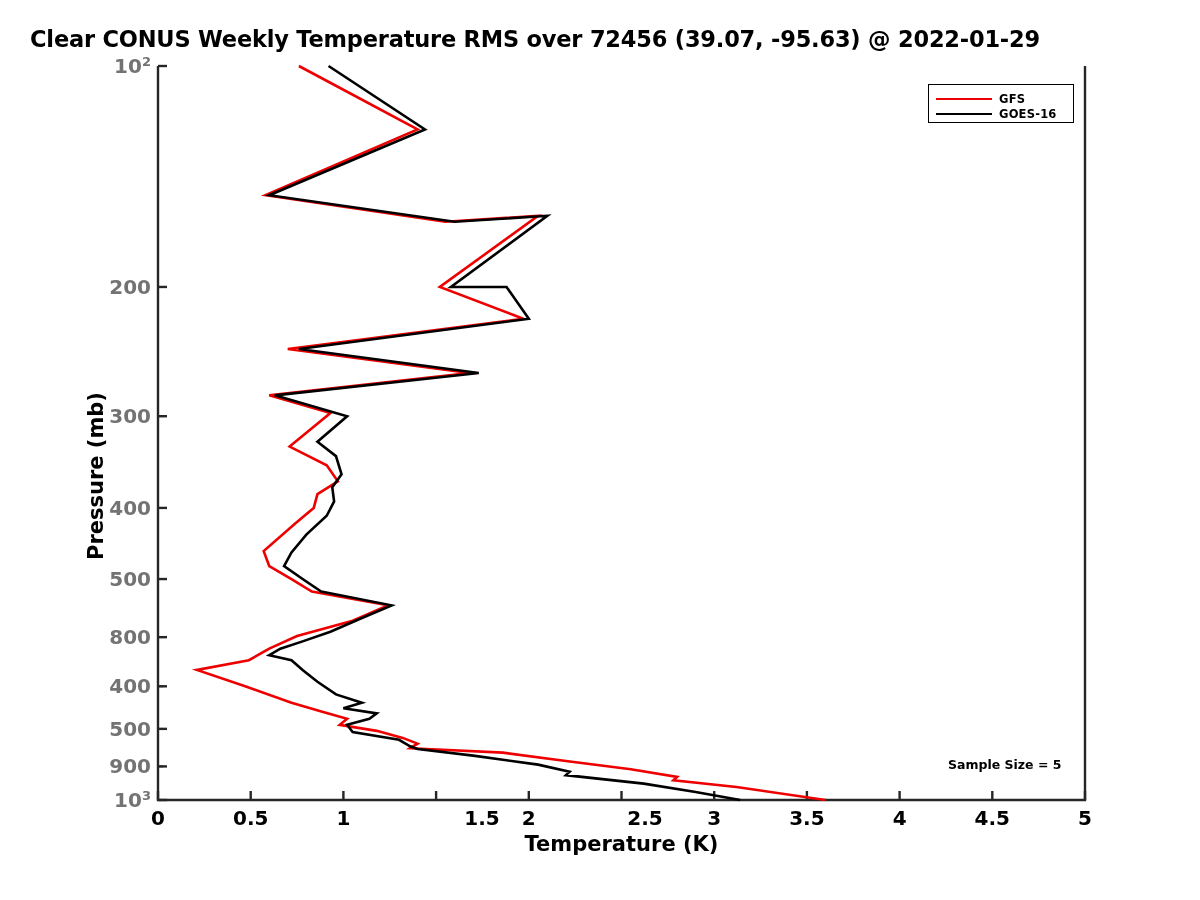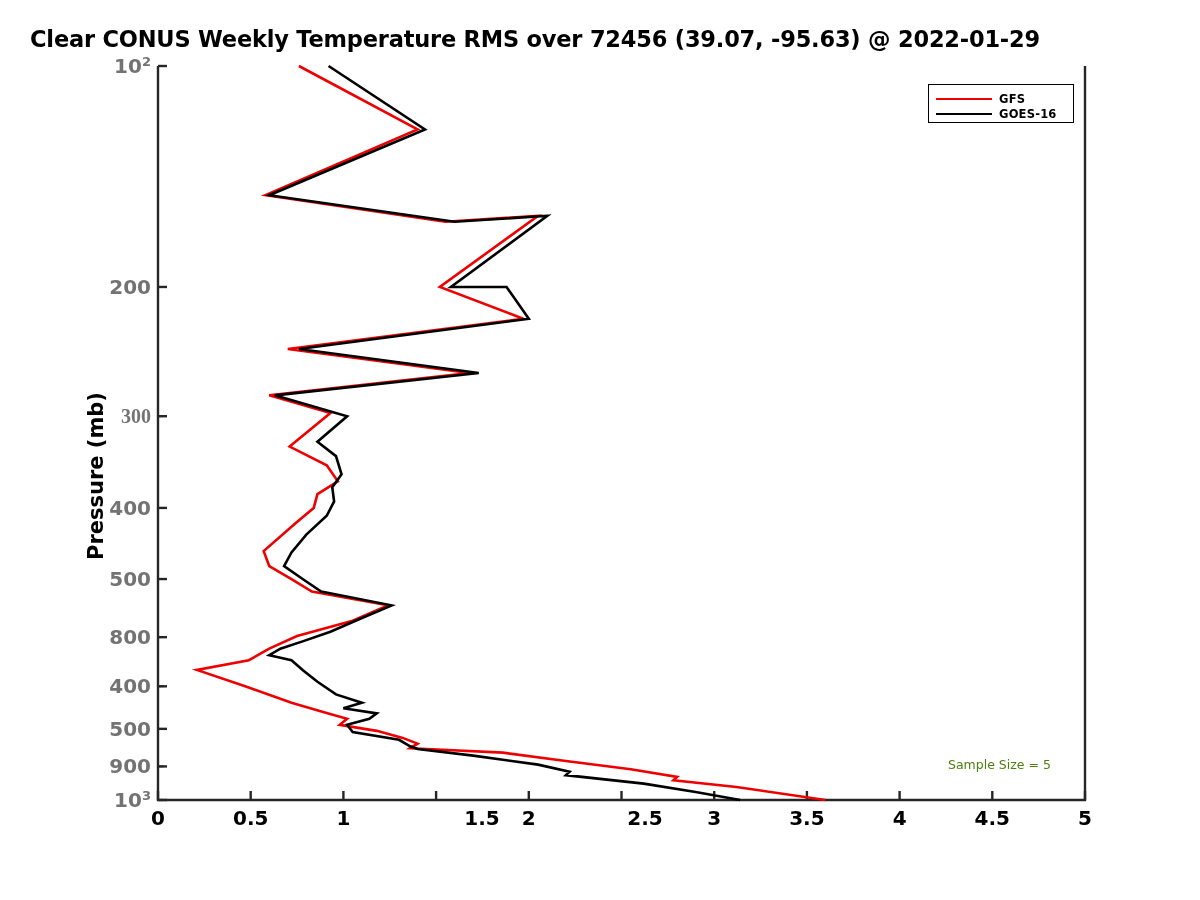--- a/index.html
+++ b/index.html
@@ -37,50 +37,51 @@
     border:1.6px solid #000;background:#fff;box-sizing:border-box;
   }
   .legend-row{
     position:absolute;left:0;top:0;width:100%;height:19px;
     display:flex;align-items:center;
   }
   .legend-swatch{display:block;width:56px;height:0;margin-left:7px;margin-right:7px;}
   .legend-text{font-size:11.5px;font-weight:bold;color:#000;letter-spacing:0.2px;}
   #sample-size{
     position:absolute;left:948px;top:757px;
-    font-size:12.5px;font-weight:normal;color:#4d7c0f;white-space:nowrap;
+    font-size:12.5px;font-weight:bold;color:#000000;white-space:nowrap;
   }
 </style>
 </head>
 <body>
 
 <div id="figure">
 
   <div id="plot-title">Clear CONUS Weekly Temperature RMS over 72456 (39.07, -95.63) @ 2022-01-29</div>
 
   <div id="ylabel">Pressure (mb)</div>
 
+  <div id="xlabel">Temperature (K)</div>
 
   <div id="xticks">
       <div class="xtick-label" style="left: 158px;">0</div>
       <div class="xtick-label" style="left: 250.7px;">0.5</div>
       <div class="xtick-label" style="left: 343.4px;">1</div>
       <div class="xtick-label" style="left: 457px; margin-left: 25px;">1.5</div>
       <div class="xtick-label" style="left: 528.8px;">2</div>
       <div class="xtick-label" style="left: 645px;">2.5</div>
       <div class="xtick-label" style="left: 714.2px;">3</div>
       <div class="xtick-label" style="left: 806.9px;">3.5</div>
       <div class="xtick-label" style="left: 899.6px;">4</div>
       <div class="xtick-label" style="left: 992.3px;">4.5</div>
       <div class="xtick-label" style="left: 1085px;">5</div>
     </div>
   <div id="yticks">
       <div class="ytick-label" style="top: 66px;">10<sup>2</sup></div>
       <div class="ytick-label" style="top: 286.956px;">200</div>
-      <div class="ytick-label" style="top: 416.207px; font-family: Liberation Serif, serif;">300</div>
+      <div class="ytick-label" style="top: 416.207px;">300</div>
       <div class="ytick-label" style="top: 507.912px;">400</div>
       <div class="ytick-label" style="top: 579.044px;">500</div>
       <div class="ytick-label" style="top: 637.163px;">800</div>
       <div class="ytick-label" style="top: 686.302px;">400</div>
       <div class="ytick-label" style="top: 728.868px;">500</div>
       <div class="ytick-label" style="top: 766.414px;">900</div>
       <div class="ytick-label" style="top: 800px;">10<sup>3</sup></div>
     </div>
 
   <svg id="plot-svg" width="1200" height="900" style="position:absolute;left:0;top:0;">

